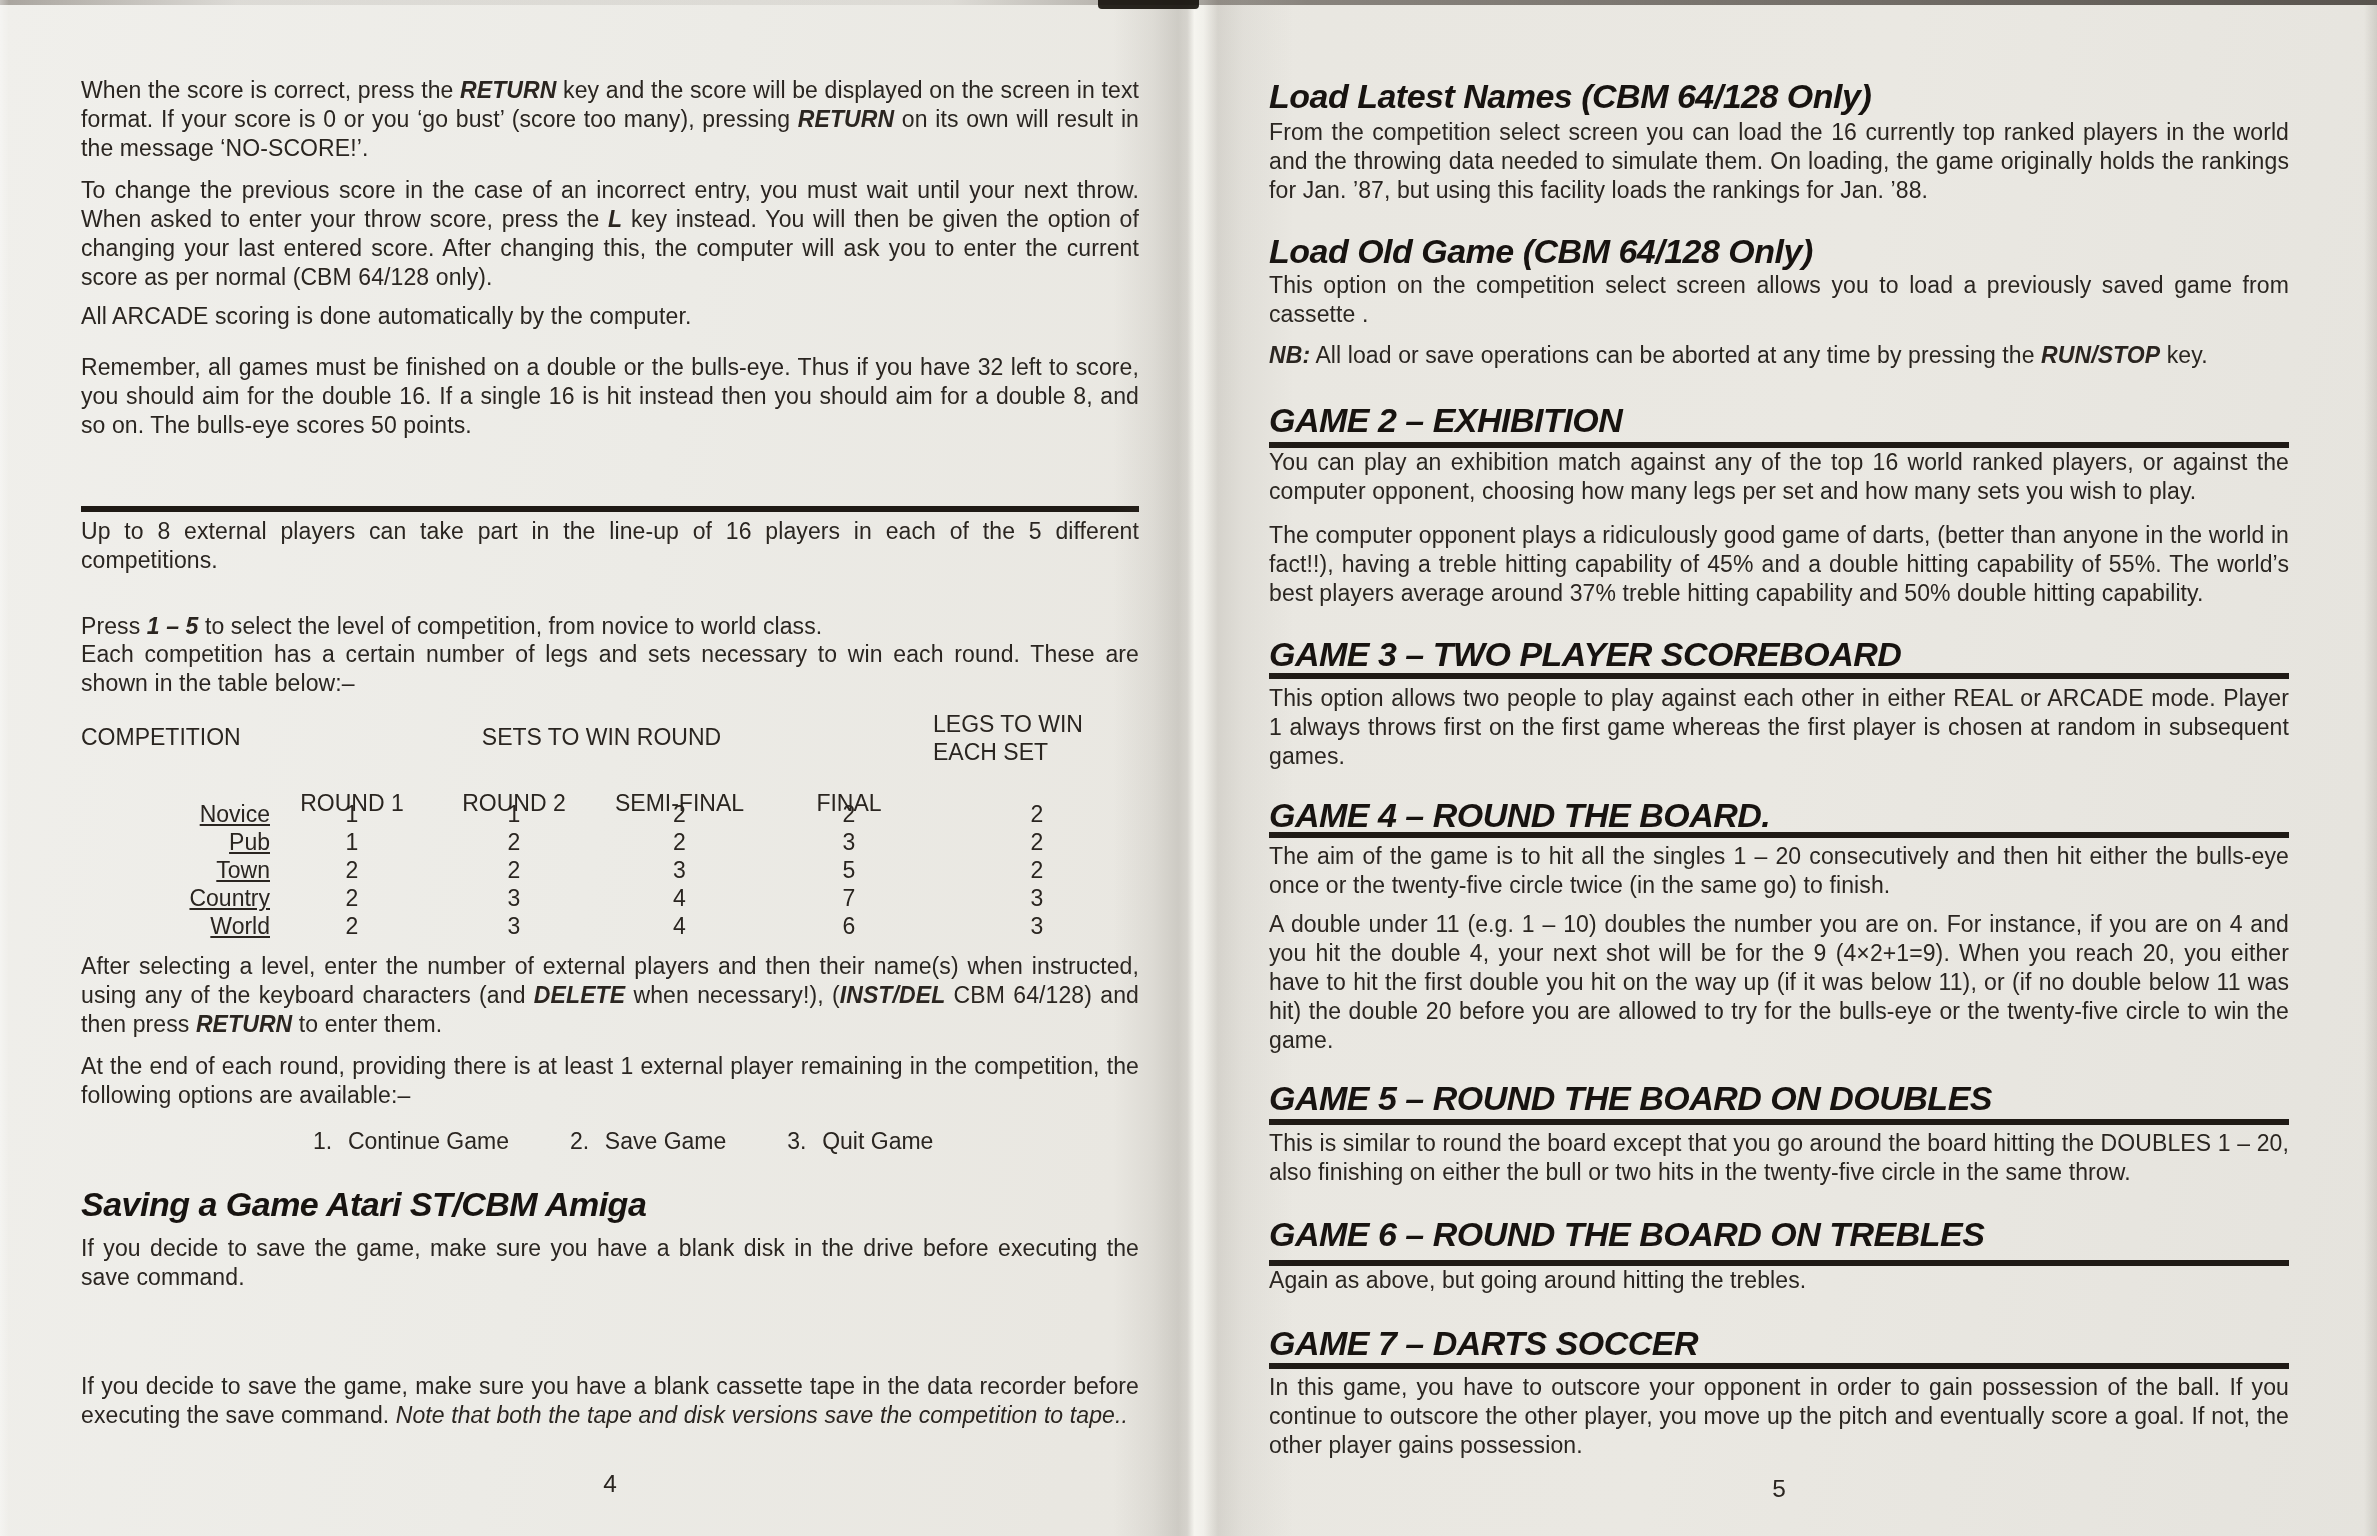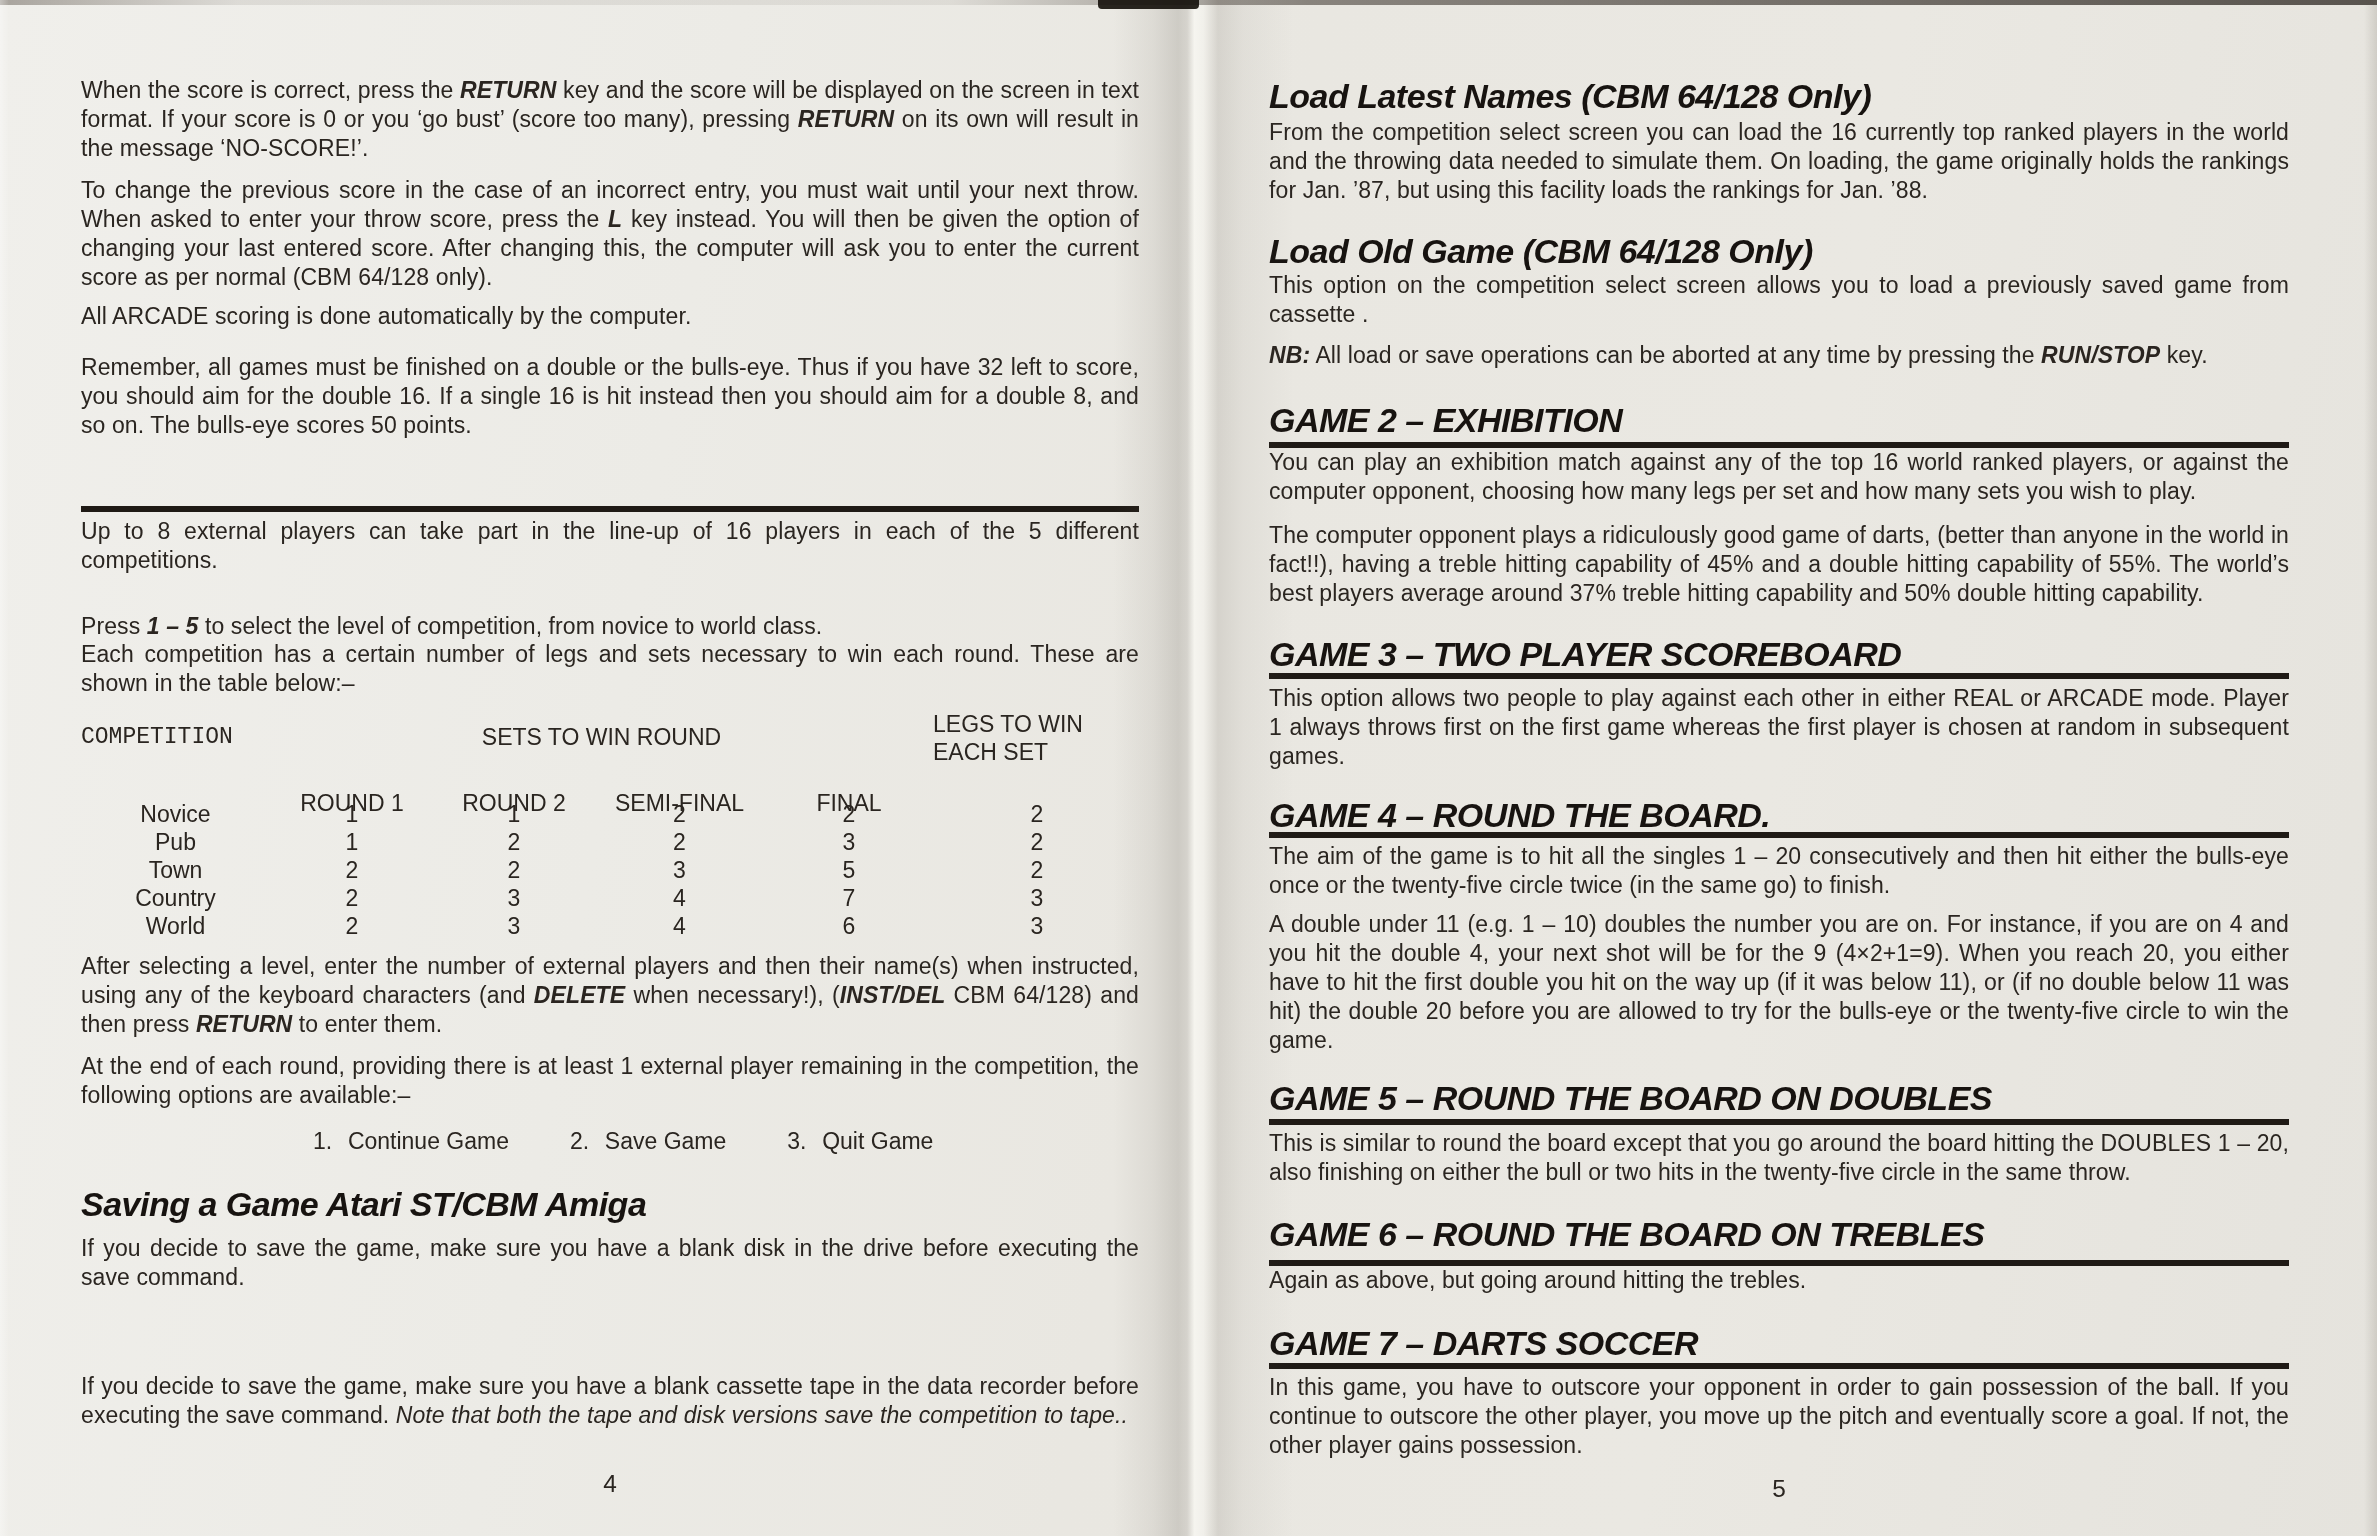--- a/index.html
+++ b/index.html
@@ -33,27 +33,27 @@
   }
   .rule{height:5.5px;background:#1f1a15;}
   .pagenum{
     position:absolute;left:0;right:0;text-align:center;
     font-size:24.4px;color:#2a2520;
   }
   
   .ctable{position:absolute;left:0;width:100%;font-size:23px;color:#2a2520;}
   .trow{display:grid;grid-template-columns:189px 164px 160px 171px 168px 208px;}
   .trow-headA{height:57px;}
-  .cell-comp{grid-column:1;align-self:center;text-align:left;font-family:Liberation Mono, monospace;}
+  .cell-comp{grid-column:1;align-self:center;text-align:left;}
   .cell-sets{grid-column:2 / 6;align-self:center;text-align:center;}
   .cell-legs{grid-column:6;text-align:left;line-height:28px;padding-top:2.4px;}
   .trow-headB{height:35px;}
   .cell-sub{padding-top:4.7px;text-align:center;margin-top:20px;}
   .trow-data{height:28px;line-height:28px;}
-  .cell-name{text-align:center;}
+  .cell-name{text-align:right;text-decoration:underline;}
   .cell-num{text-align:center;}
   
   .options{display:flex;gap:61px;padding-left:232px;font-size:23px;line-height:29px;}
   .opt{display:inline-flex;gap:15.7px;white-space:nowrap;}
   
   .gutter-shadow{
     position:absolute;left:1113px;width:181px;top:0;bottom:0;pointer-events:none;
     background:linear-gradient(90deg,
       rgba(110,104,94,0) 0%,
       rgba(110,104,94,.10) 22%,

